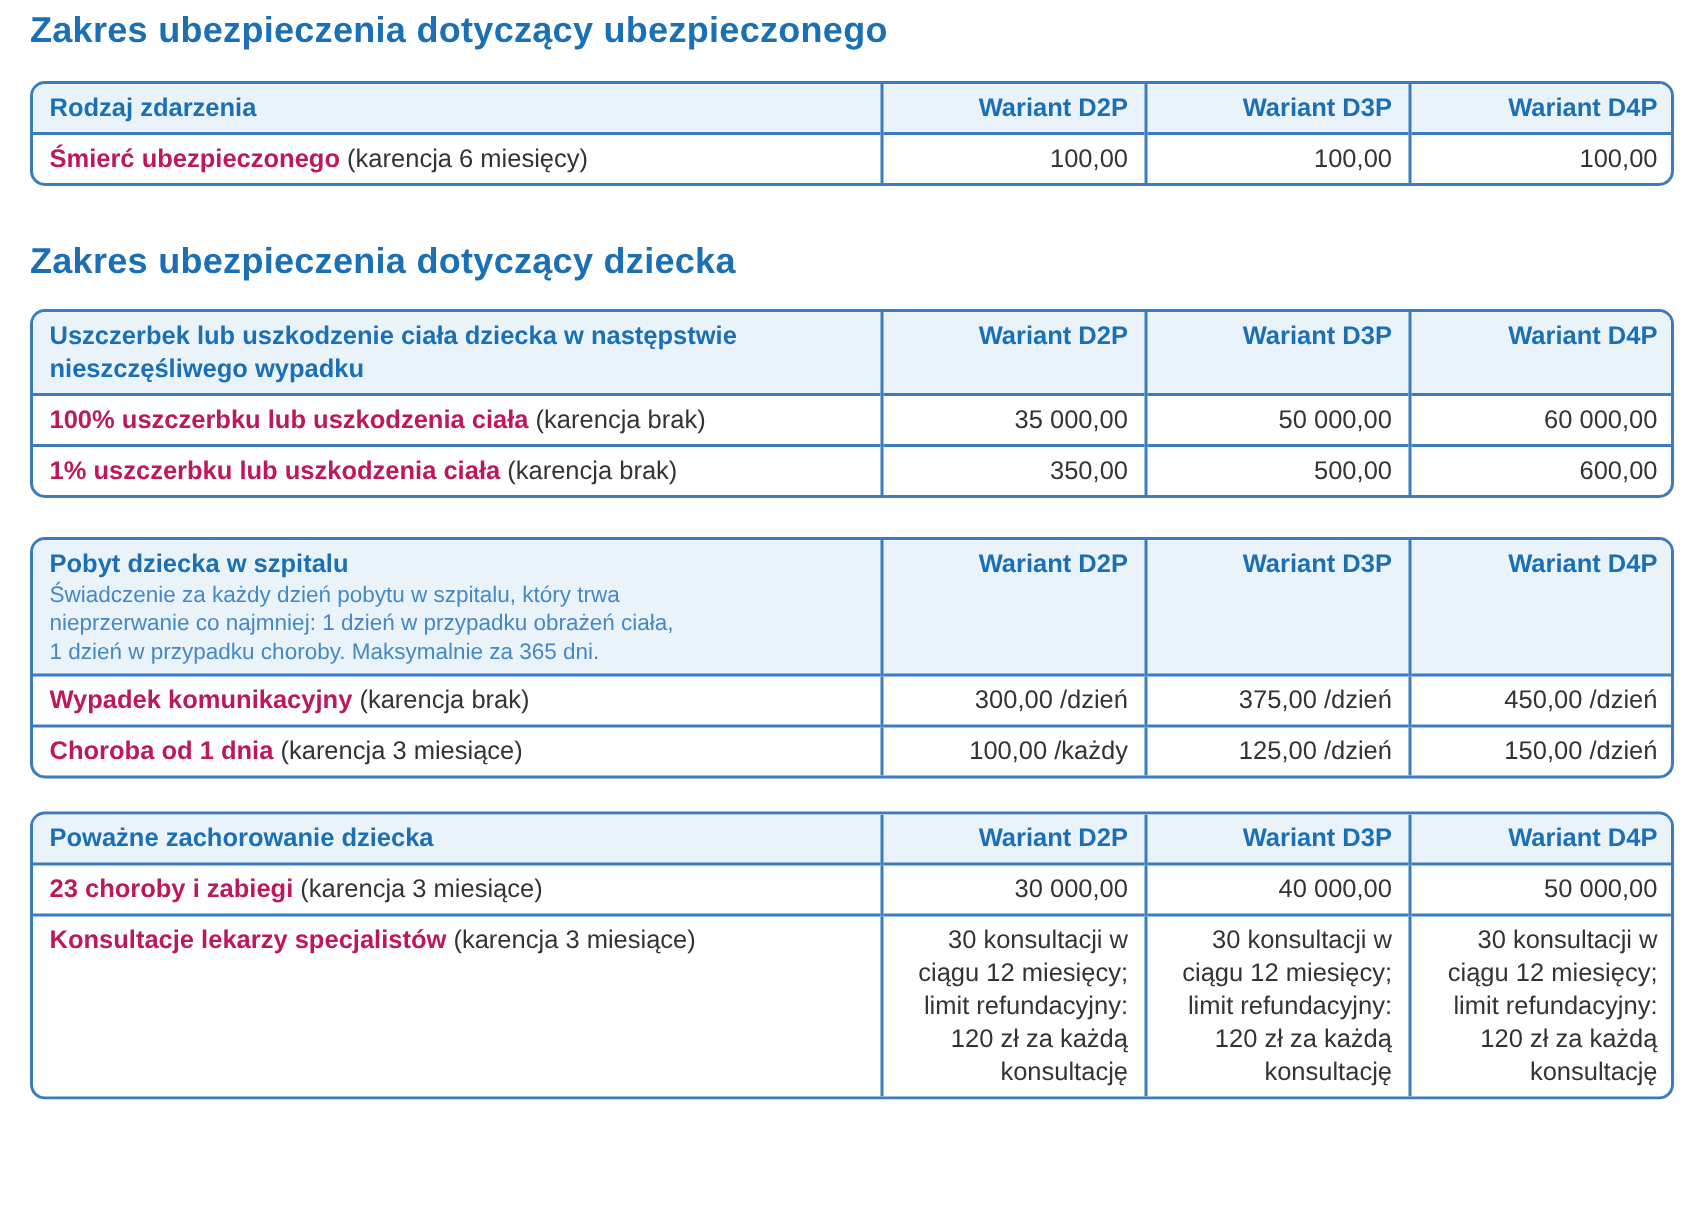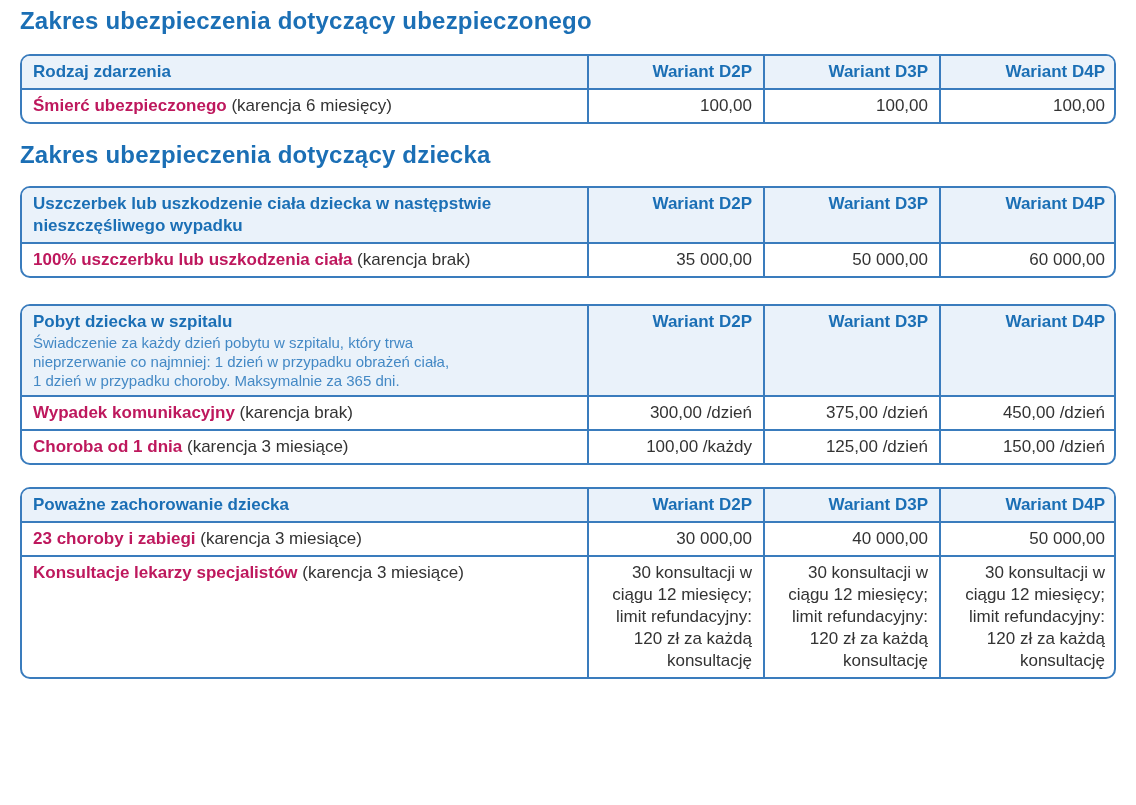--- a/index.html
+++ b/index.html
@@ -23,21 +23,21 @@
   }
   .section-heading{
     color:var(--accent);
     font-size:24px;
     font-weight:700;
     line-height:30px;
     margin:0 0 18px 0;
     letter-spacing:.2px;
   }
   .section-heading.second{
-    margin-top:16px;
+    margin-top:36px;
     margin-bottom:16px;
   }
   .tbl-wrap{
     border:2px solid var(--border);
     border-radius:10px;
     overflow:hidden;
     background:#ffffff;
   }
   .tbl-wrap.mb26{margin-bottom:26px;}
   .tbl-wrap.mb22{margin-bottom:22px;}
@@ -137,20 +137,26 @@
           <th class="num">Wariant D4P</th>
         </tr>
       </thead>
       <tbody>
         <tr>
           <td><span class="lbl">100% uszczerbku lub uszkodzenia ciała</span> <span class="note">(karencja brak)</span></td>
           <td class="num">35 000,00</td>
           <td class="num">50 000,00</td>
           <td class="num">60 000,00</td>
         </tr>
+        <tr>
+          <td><span class="lbl">1% uszczerbku lub uszkodzenia ciała</span> <span class="note">(karencja brak)</span></td>
+          <td class="num">350,00</td>
+          <td class="num">500,00</td>
+          <td class="num">600,00</td>
+        </tr>
       </tbody>
     </table>
   </div>
 
   <div class="tbl-wrap mb22">
     <table>
       <colgroup>
           <col class="c-label">
           <col class="c-var">
           <col class="c-var">

